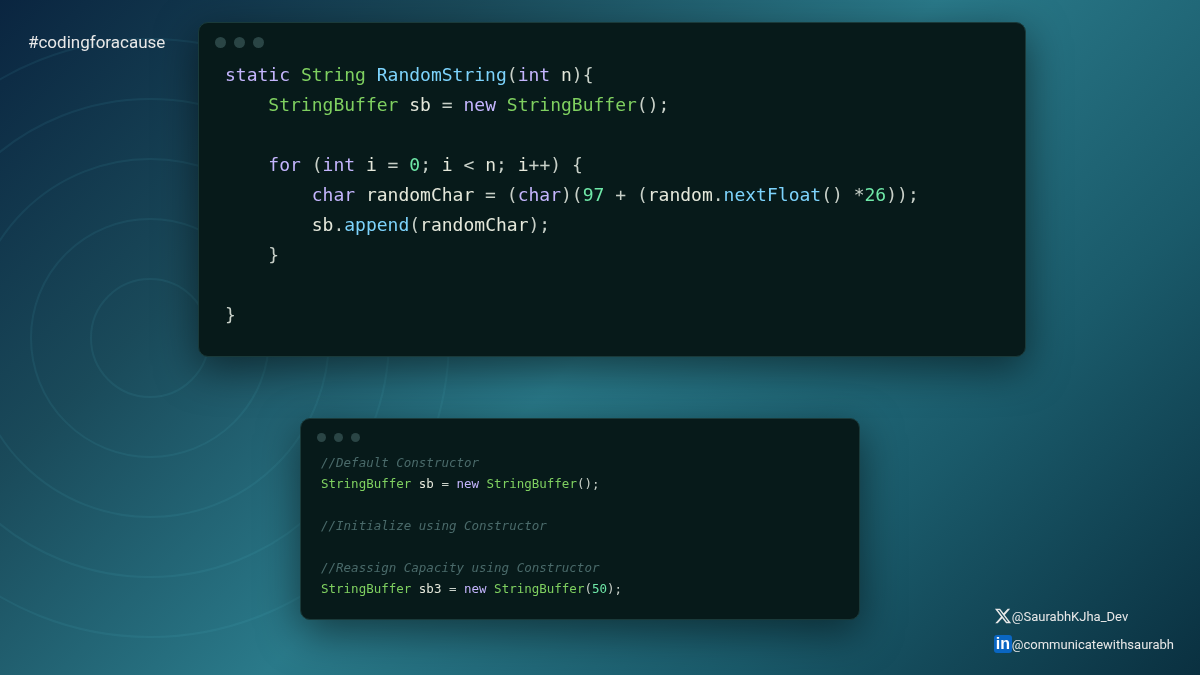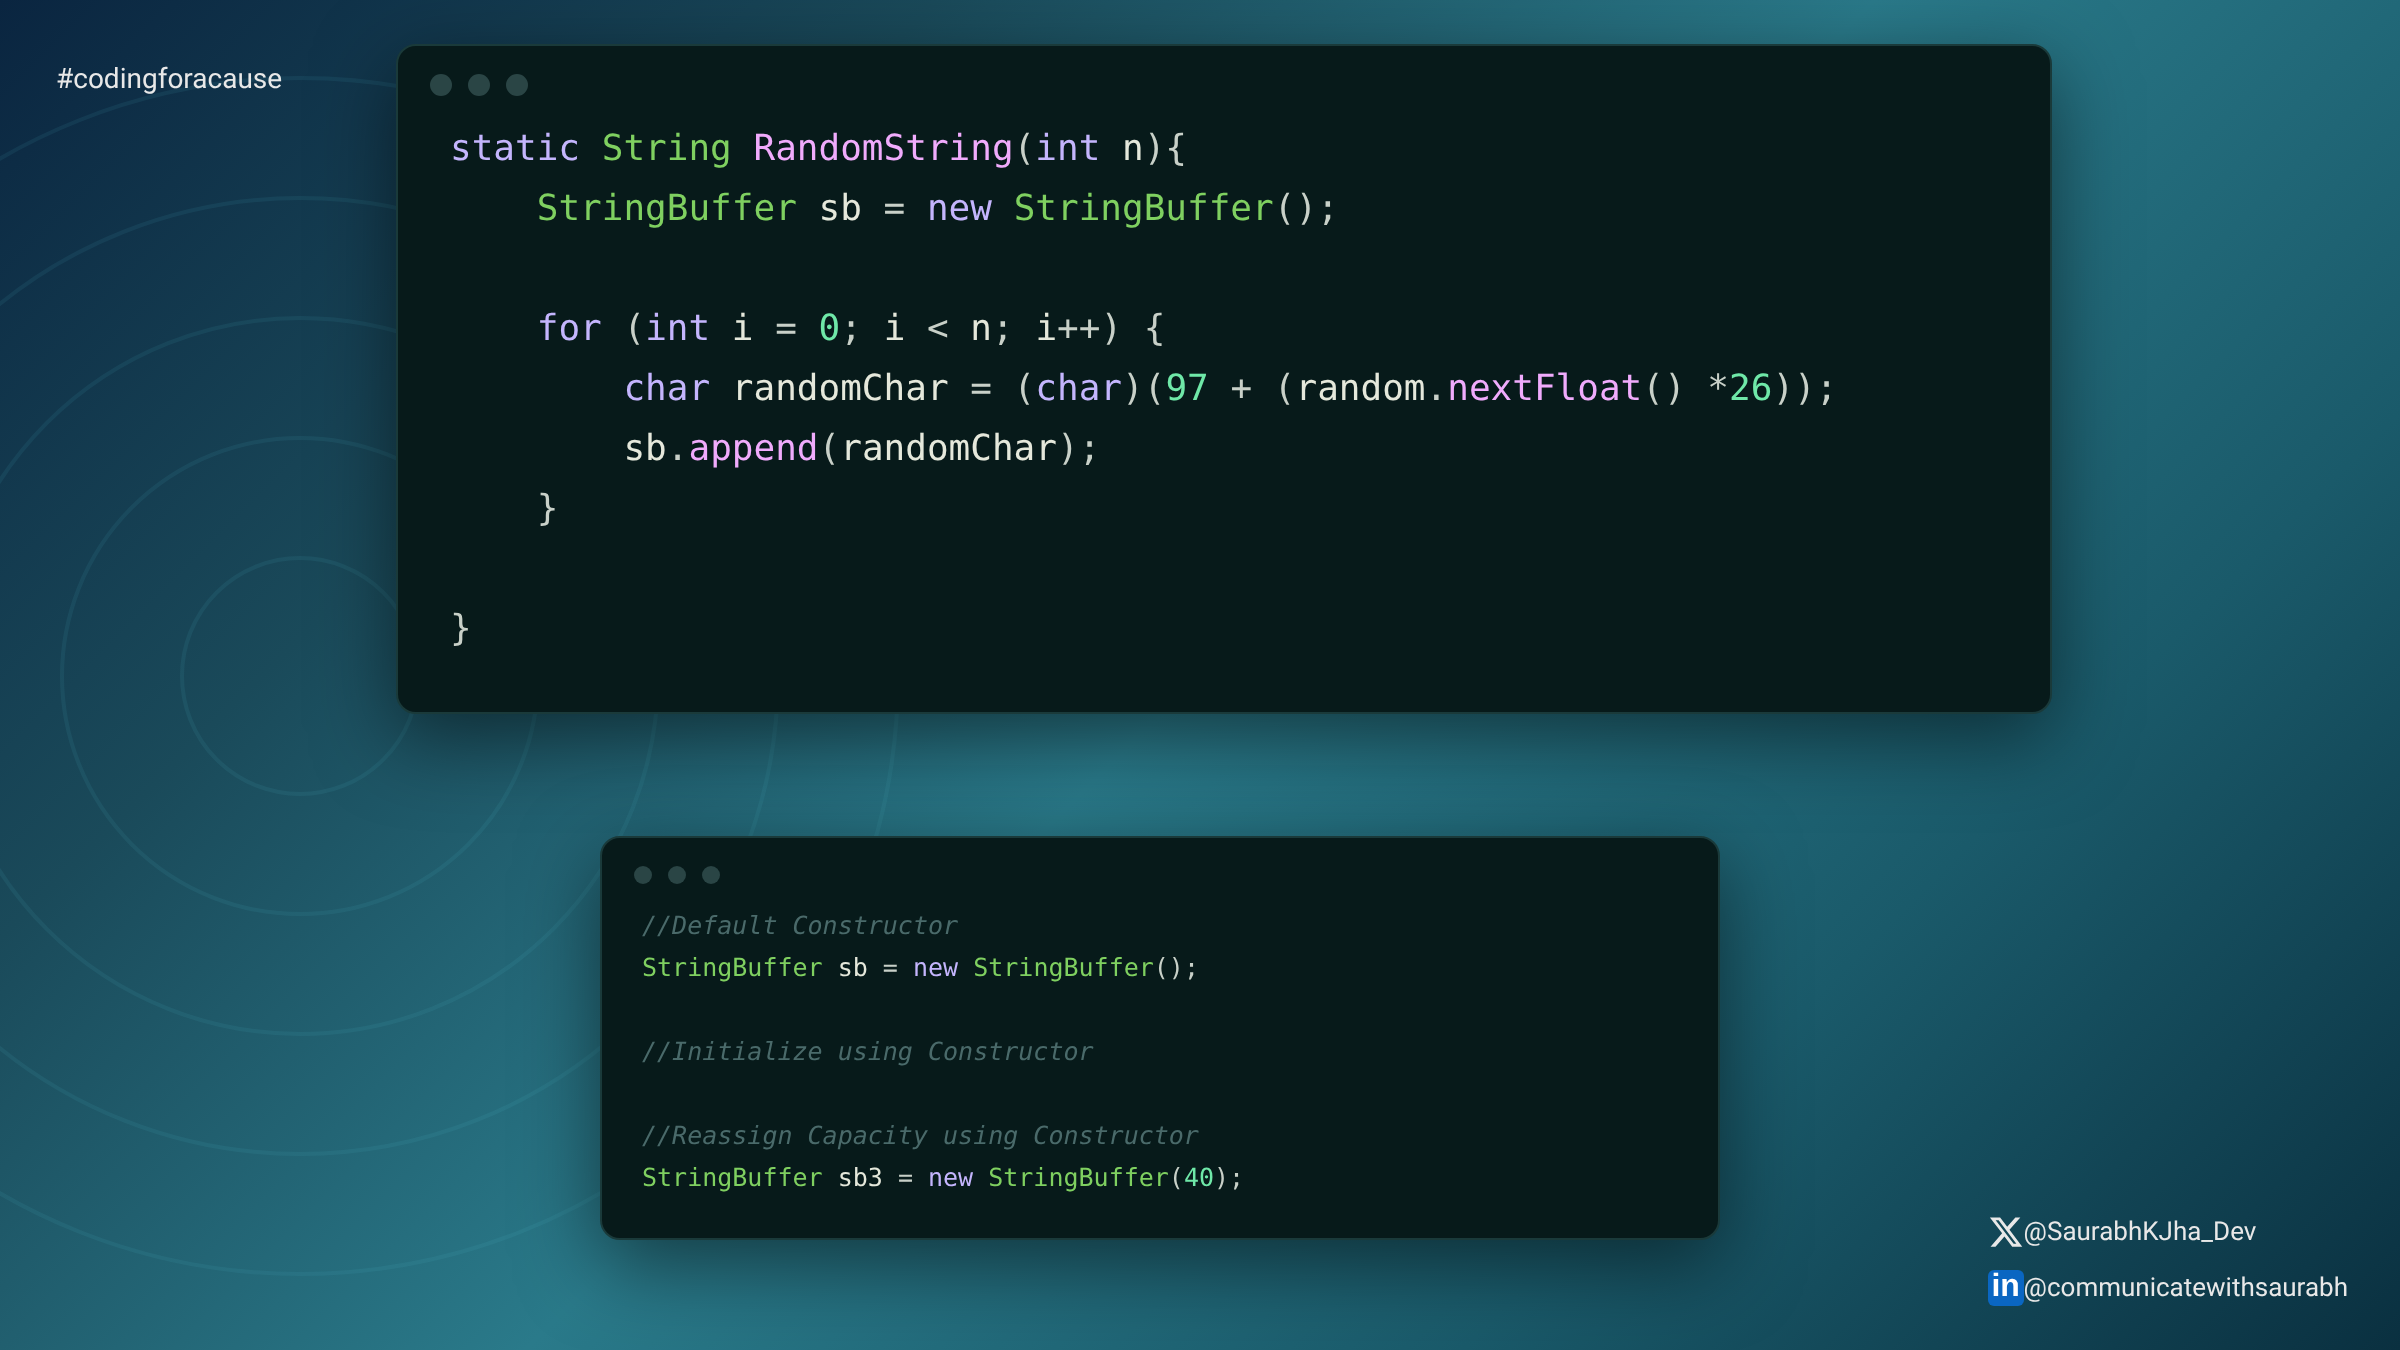--- a/index.html
+++ b/index.html
@@ -37,21 +37,21 @@
   }
   .decoration .ring1 { inset: 120px; }
   .decoration .ring2 { inset: 180px; }
   .decoration .ring3 { inset: 240px; }
 
   .hashtag {
     position: absolute;
     top: 32px;
     left: 28px;
     color: #e8e8e8;
-    font-size: 14px;
+    font-size: 17px;
     font-family: -apple-system, BlinkMacSystemFont, "Segoe UI", Roboto, sans-serif;
     font-weight: 400;
   }
 
   .code-window {
     position: absolute;
     background: #071a1a;
     border: 1px solid #1a3a3a;
     border-radius: 10px;
     box-shadow: 0 12px 40px rgba(0,0,0,0.5);
@@ -85,21 +85,21 @@
     padding: 6px 26px 26px 26px;
   }
   .window-secondary .code-body { padding: 4px 20px 20px 20px; }
 
   .line { white-space: pre; color: #d8e0d0; }
   .window-main .line { font-size: 18px; line-height: 30px; }
   .window-secondary .line { font-size: 12.5px; line-height: 21px; }
 
   .kw   { color: #c4b5fd; }      
   .type { color: #7fd060; margin-top: 20px; }      
-  .fn   { color: #f0abfc; }      
+  .fn   { color: #7dd3fc; }      
   .num  { color: #6fe8a8; }
   .var  { color: #e5e8db; }
   .punct{ color: #c8d0c8; }
   .str  { color: #c8b878; }
   .cmt  { color: #4a6a6a; font-style: italic; }
 
   .socials {
     position: absolute;
     right: 26px;
     bottom: 22px;
@@ -172,21 +172,21 @@
     <span class="dot"></span>
     <span class="dot"></span>
   </div>
   <div class="code-body">
     <div class="line"><span class="cmt">//Default Constructor</span></div>
     <div class="line"><span class="type">StringBuffer</span><span class="punct"> </span><span class="var">sb</span><span class="punct"> = </span><span class="kw">new</span><span class="punct"> </span><span class="type">StringBuffer</span><span class="punct">();</span></div>
     <div class="line"> </div>
     <div class="line"><span class="cmt">//Initialize using Constructor</span></div>
     <div class="line"> </div>
     <div class="line"><span class="cmt">//Reassign Capacity using Constructor</span></div>
-    <div class="line"><span class="type">StringBuffer</span><span class="punct"> </span><span class="var">sb3</span><span class="punct"> = </span><span class="kw">new</span><span class="punct"> </span><span class="type">StringBuffer</span><span class="punct">(</span><span class="num">40</span><span class="punct">);</span></div>
+    <div class="line"><span class="type">StringBuffer</span><span class="punct"> </span><span class="var">sb3</span><span class="punct"> = </span><span class="kw">new</span><span class="punct"> </span><span class="type">StringBuffer</span><span class="punct">(</span><span class="num">50</span><span class="punct">);</span></div>
   </div>
 </div>
 
 <div class="socials">
   <div class="social-row">
     <span class="social-icon">
       <svg viewBox="0 0 24 24" fill="#e8e8e8">
           <path d="M18.244 2.25h3.308l-7.227 8.26 8.502 11.24H16.17l-5.214-6.817L4.99 21.75H1.68l7.73-8.835L1.254 2.25H8.08l4.713 6.231zm-1.161 17.52h1.833L7.084 4.126H5.117z"></path>
         </svg>
     </span>

